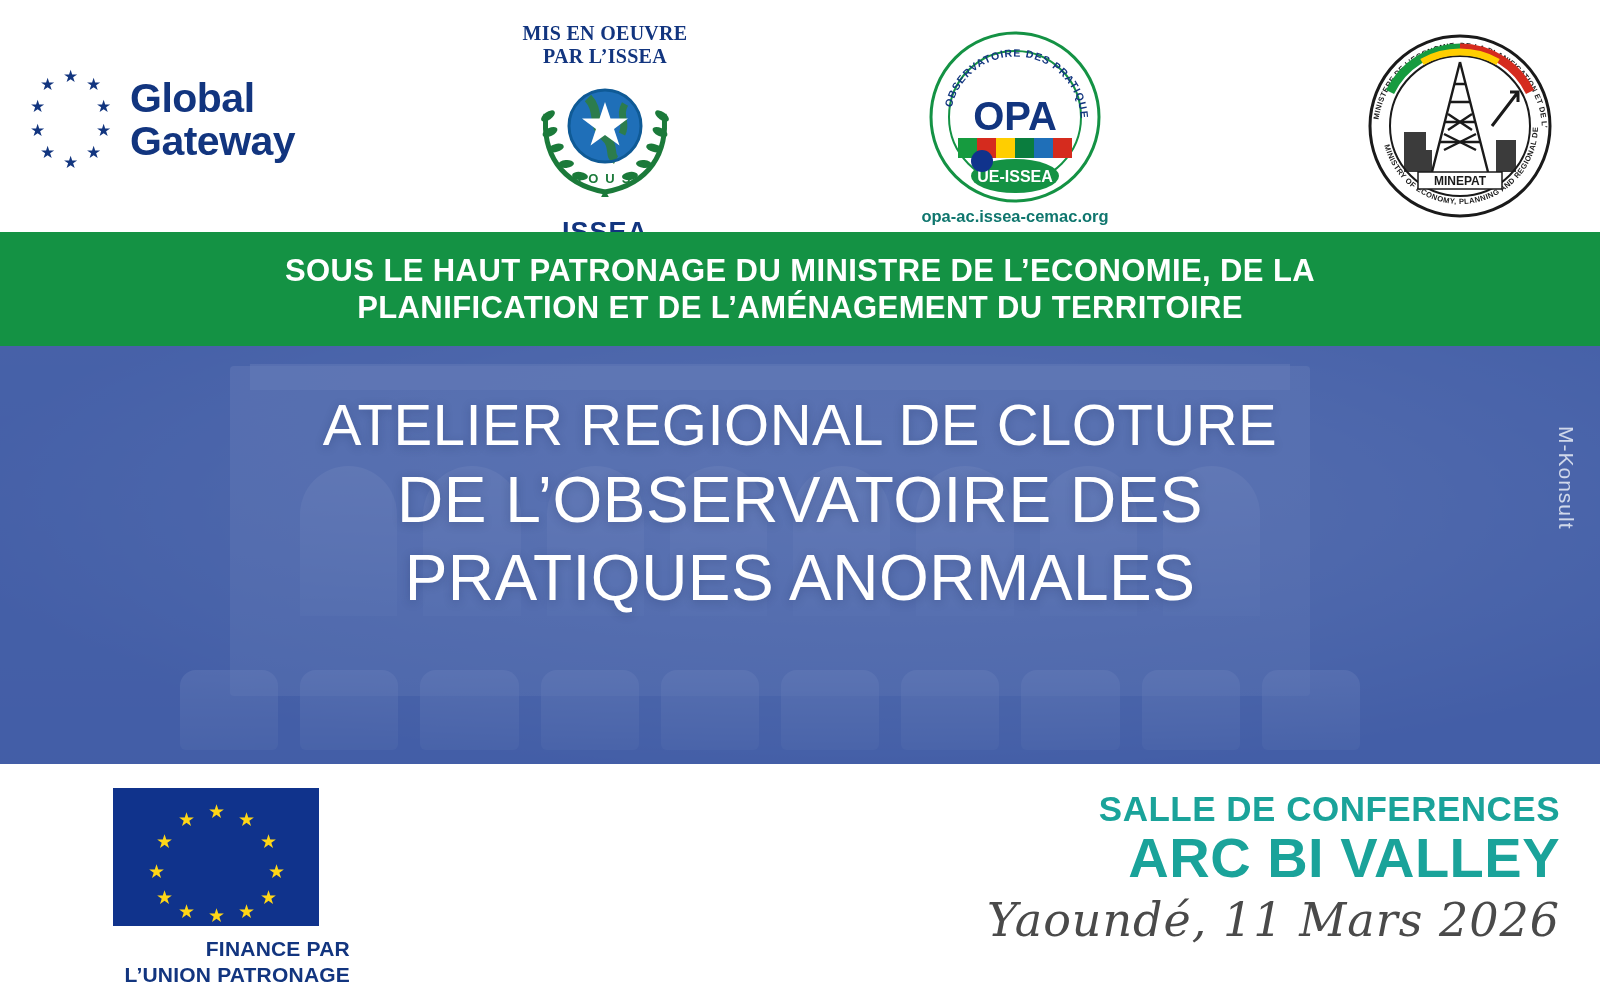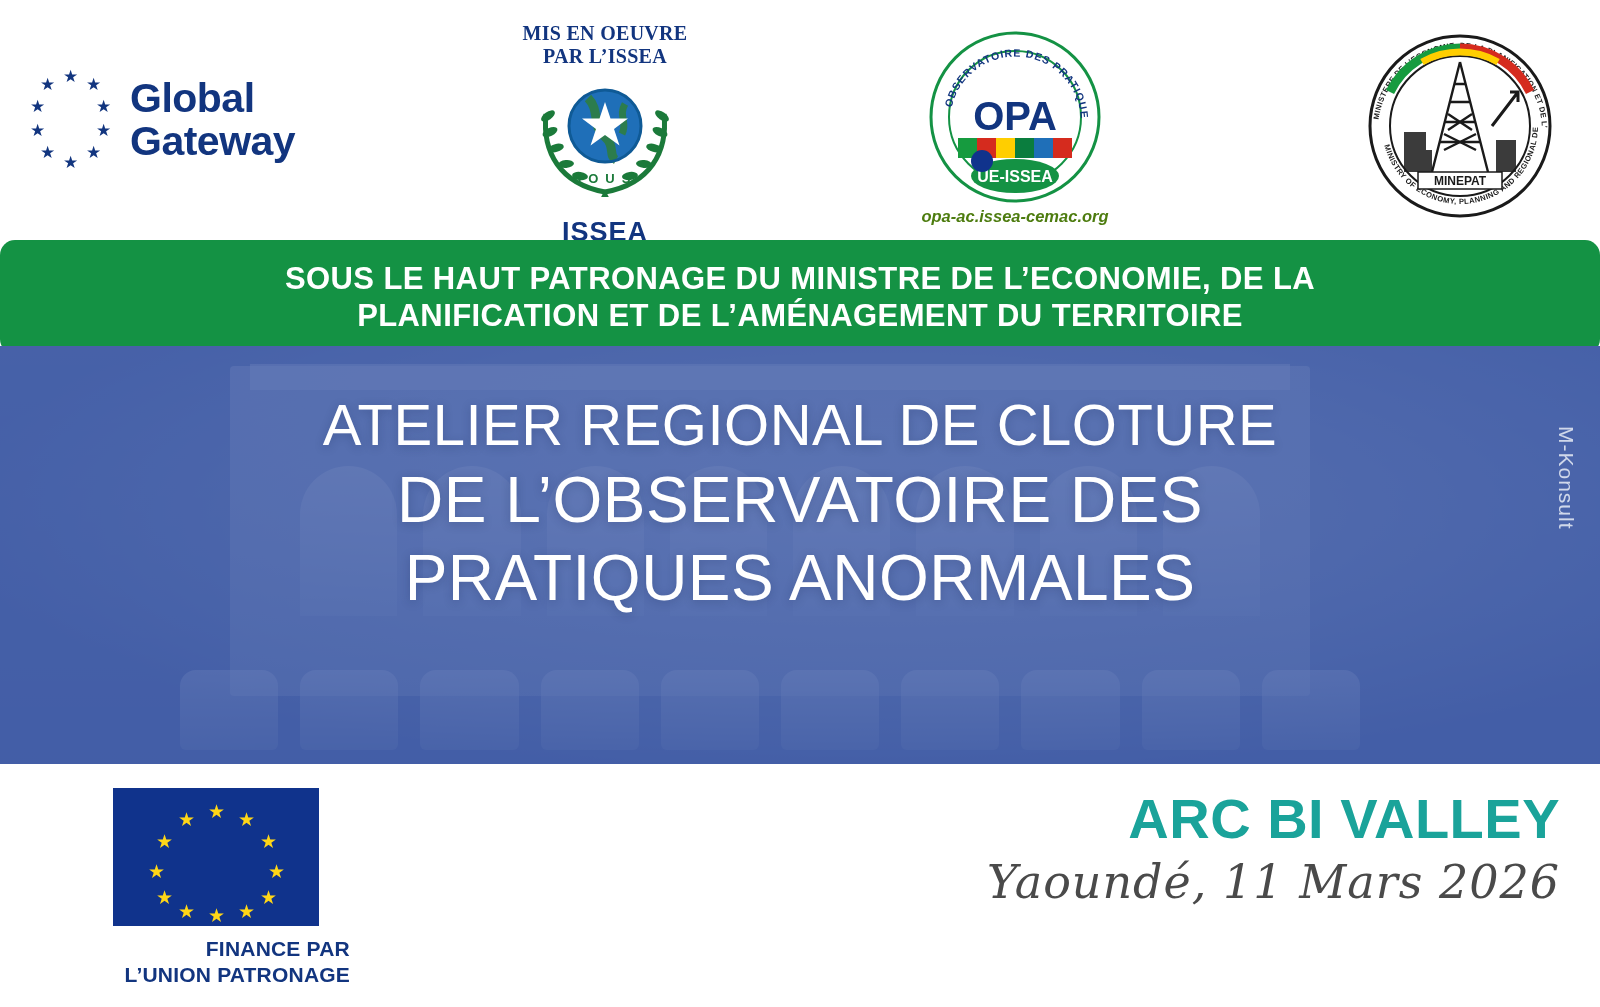--- a/index.html
+++ b/index.html
@@ -111,45 +111,43 @@
     text-align: center;
   }
   .opa-badge {
     position: relative;
     width: 175px;
     height: 175px;
     margin: 0 auto;
   }
   .opa-url {
     margin-top: 2px;
-    color: #4d7c0f;
+    color: #0f766e;
     font-weight: bold;
     font-size: 16.5px;
-    font-style: italic;
   }
 
   
   .minepat {
     position: absolute;
     left: 1360px; top: 22px;
     width: 200px;
     height: 200px;
   }
 
   
   .green-band {
     position: absolute;
-    left: 0; top: 240px;
+    left: 0; top: 232px;
     width: 1600px;
     height: 114px;
     background: #149244;
     display: flex;
     align-items: center;
     justify-content: center;
-    border-radius: 15px;
   }
   .green-band-text {
     color: #ffffff;
     font-weight: bold;
     font-size: 31px;
     line-height: 1.2;
     letter-spacing: 0.4px;
     text-align: center;
     padding: 0 60px;
   }
@@ -505,16 +503,17 @@
       <span style="left:43px; top:44px;">★</span>
       <span style="left:65px; top:22px;">★</span>
     </div>
     <div class="eu-caption">
       <div>FINANCE PAR</div>
       <div>L’UNION PATRONAGE</div>
     </div>
   </div>
 
   <div class="venue">
+    <div class="venue-l1">SALLE DE CONFERENCES</div>
     <div class="venue-l2">ARC BI VALLEY</div>
     <div class="venue-date">Yaoundé, 11 Mars 2026</div>
   </div>
 </div>
 
 </body></html>

